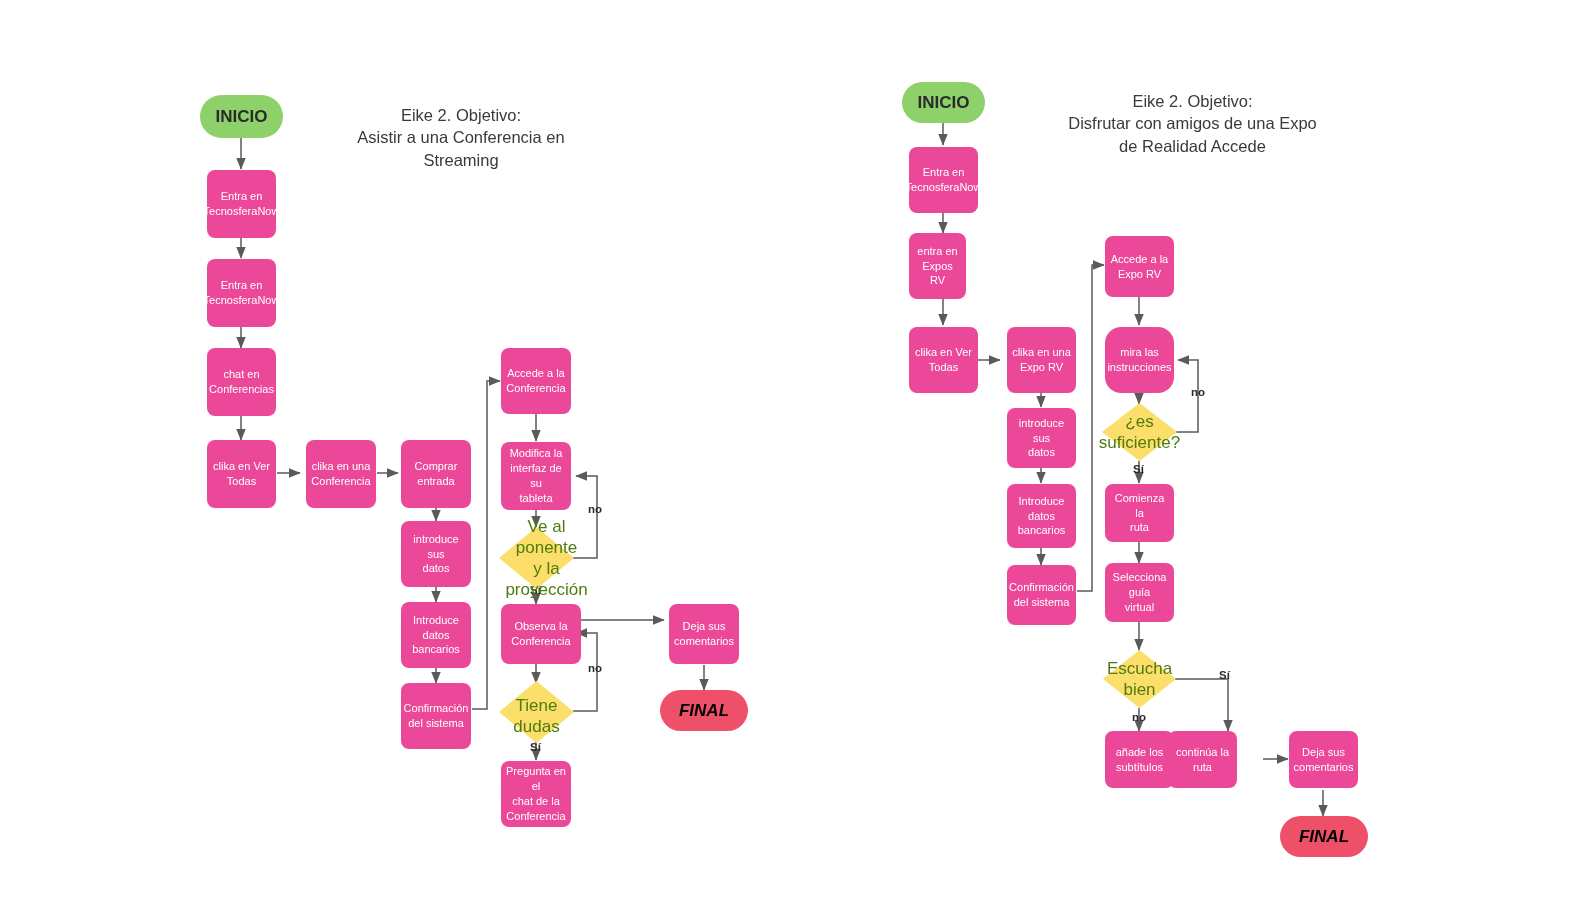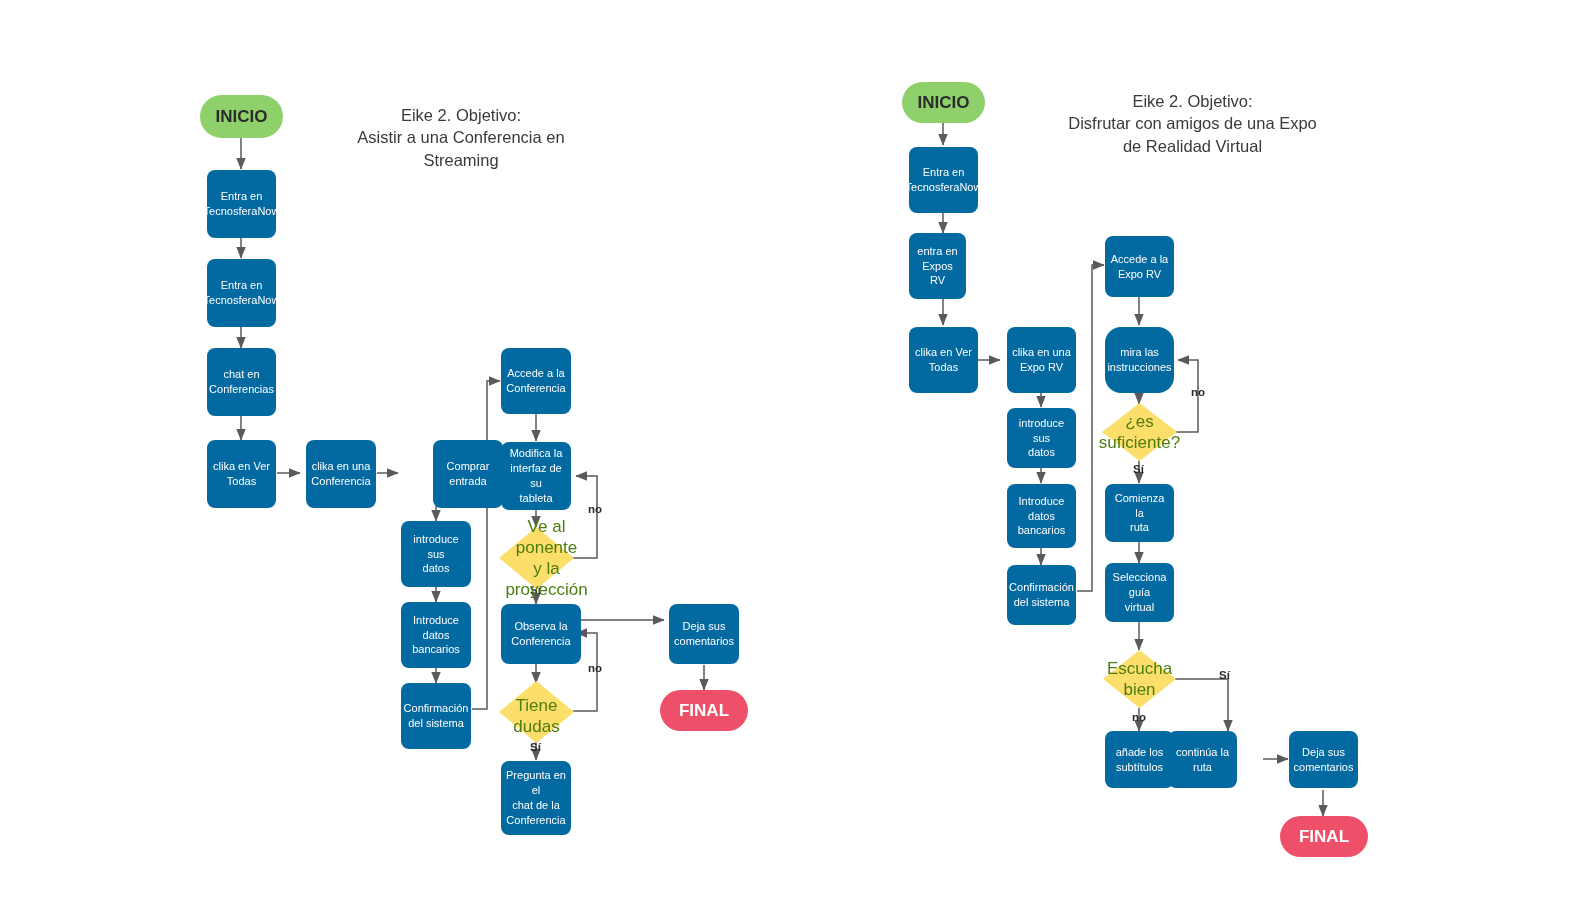--- a/index.html
+++ b/index.html
@@ -6,24 +6,24 @@
   body{
     width:1584px;height:915px;
     background:#ffffff;
     font-family:"Liberation Sans", sans-serif;
     overflow:hidden;
   }
   #stage{position:relative;width:1584px;height:915px;}
   svg.edges{position:absolute;left:0;top:0;width:1584px;height:915px;pointer-events:none;}
 
   .node{position:absolute;box-sizing:border-box;display:flex;align-items:center;justify-content:center;text-align:center;}
-  .proc{background:#0369a1;border-radius:8px;color:#ffffff;font-size:11px;line-height:1.35;padding:2px 4px;}
+  .proc{background:#ec4899;border-radius:8px;color:#ffffff;font-size:11px;line-height:1.35;padding:2px 4px;}
   .term{border-radius:22px;display:flex;align-items:center;justify-content:center;font-weight:bold;}
   .term.start{background:#8ed16b;color:#2b2b2b;font-size:17px;}
-  .term.end{background:#ee5069;color:#ffffff;font-size:17px;}
+  .term.end{background:#ee5069;color:#000000;font-size:17px;font-style:italic;}
   .dec{background:transparent;color:#4d7c0f;font-size:17px;line-height:1.25;z-index:2;}
   .dec .dia{position:absolute;left:0;top:0;width:100%;height:100%;background:#fcde6a;
     -webkit-clip-path:polygon(50% 0,100% 50%,50% 100%,0 50%);clip-path:polygon(50% 0,100% 50%,50% 100%,0 50%);z-index:-1;}
   .dec .dtxt{position:relative;white-space:nowrap;}
 
   .title{position:absolute;text-align:center;font-size:16.5px;line-height:1.35;color:#3a3a3a;}
 
   .elabel{position:absolute;font-size:11.5px;color:#2b2b2b;font-weight:600;}
 </style>
 </head>
@@ -124,21 +124,21 @@
   <div class="node proc" style="left:207px;top:440px;width:69px;height:68px;">
     <span style="white-space:pre-line;">clika en Ver
 Todas</span>
   </div>
 
   <div class="node proc" style="left:306px;top:440px;width:70px;height:68px;">
     <span style="white-space:pre-line;">clika en una
 Conferencia</span>
   </div>
 
-  <div class="node proc" style="left:401px;top:440px;width:70px;height:68px;margin-left:32px;">
+  <div class="node proc" style="left:401px;top:440px;width:70px;height:68px;">
     <span style="white-space:pre-line;">Comprar
 entrada</span>
   </div>
 
   <div class="node proc" style="left:401px;top:521px;width:70px;height:66px;">
     <span style="white-space:pre-line;">introduce sus
 datos</span>
   </div>
 
   <div class="node proc" style="left:401px;top:602px;width:70px;height:66px;">
@@ -171,21 +171,21 @@
   <div class="node proc" style="left:501px;top:604px;width:80px;height:60px;">
     <span style="white-space:pre-line;">Observa la
 Conferencia</span>
   </div>
 
   <div class="node dec" style="left:499px;top:681px;width:75px;height:62px;">
     <span class="dia"></span>
     <span class="dtxt" style="white-space:pre-line;margin-top:8px;">Tiene dudas</span>
   </div>
 
-  <div class="node proc" style="left:501px;top:761px;width:70px;height:74px;">
+  <div class="node proc" style="left:501px;top:761px;width:70px;height:66px;">
     <span style="white-space:pre-line;">Pregunta en el
 chat de la
 Conferencia</span>
   </div>
 
   <div class="node proc" style="left:669px;top:604px;width:70px;height:60px;">
     <span style="white-space:pre-line;">Deja sus
 comentarios</span>
   </div>
 
@@ -194,21 +194,21 @@
   </div>
 
   <div class="elabel" style="left:588px;top:503px;">no</div>
   <div class="elabel" style="left:530px;top:584px;">Sí</div>
   <div class="elabel" style="left:588px;top:662px;">no</div>
   <div class="elabel" style="left:530px;top:741px;">Sí</div>
 
   <div class="title" style="left:1065px;top:90px;width:255px;">
     <div>Eike 2. Objetivo:</div>
     <div>Disfrutar con amigos de una Expo</div>
-    <div>de Realidad Virtual</div>
+    <div>de Realidad Accede</div>
   </div>
 
   <div class="node term start" style="left:902px;top:82px;width:83px;height:41px;">
     <span>INICIO</span>
   </div>
 
   <div class="node proc" style="left:909px;top:147px;width:69px;height:66px;">
     <span style="white-space:pre-line;">Entra en
 TecnosferaNow</span>
   </div>

